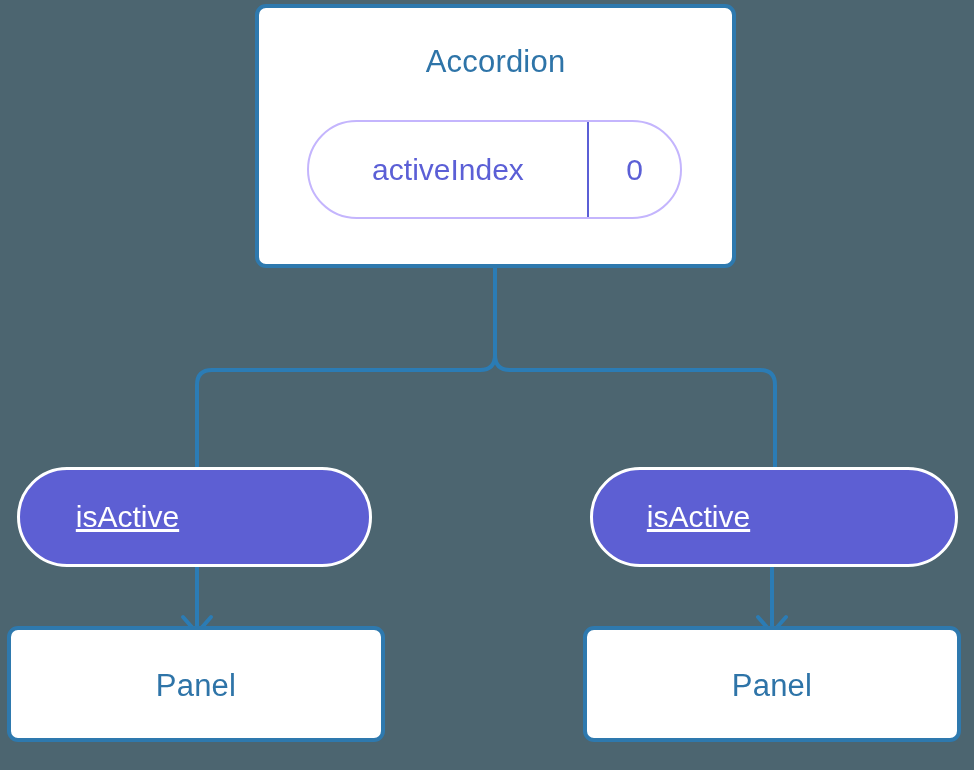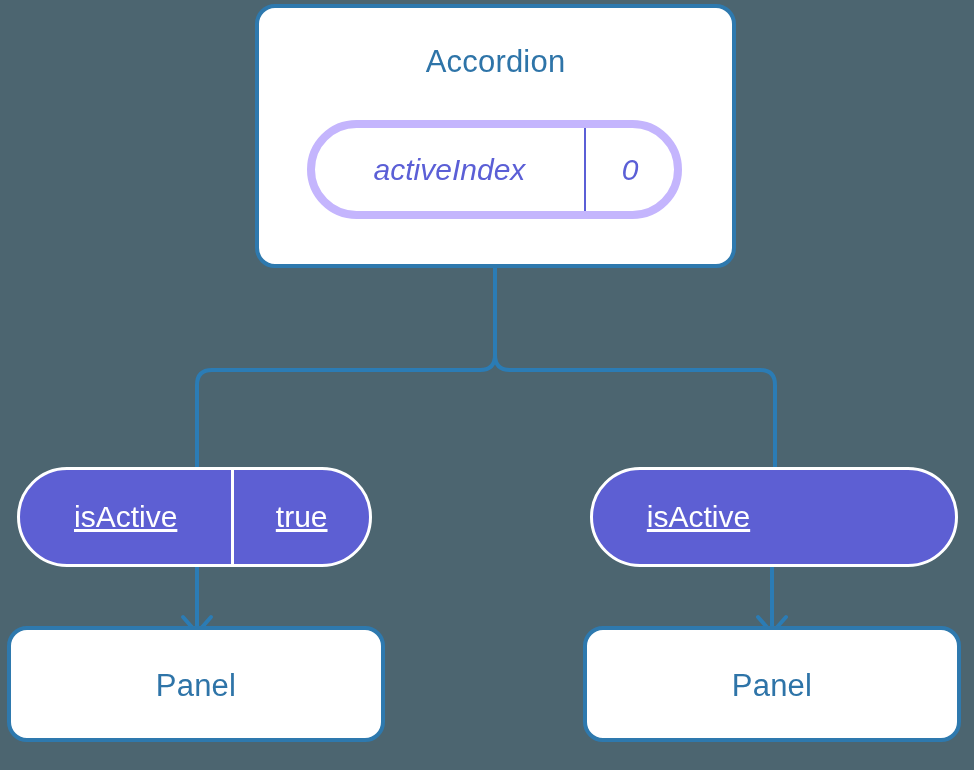--- a/index.html
+++ b/index.html
@@ -30,21 +30,21 @@
     pointer-events: none;
     z-index: 1;
   }
 
   
   .component-box {
     position: absolute;
     box-sizing: border-box;
     background: #ffffff;
     border: 4px solid #2e79ae;
-    border-radius: 20px;
+    border-radius: 11px;
     z-index: 2;
   }
   .component-title {
     color: #2e74a8;
     font-size: 31px;
     font-weight: 400;
     letter-spacing: 0.2px;
     text-align: center;
     white-space: nowrap;
   }
@@ -83,23 +83,22 @@
   .pill-key, .pill-val {
     display: flex;
     align-items: center;
     justify-content: center;
     box-sizing: border-box;
     white-space: nowrap;
   }
 
   
   .pill-outline {
-    border: 8px solid #c4b5fd;
+    border: 2px solid #c4b5fd;
     background: transparent;
-    font-style: italic;
   }
   .pill-outline .pill-key,
   .pill-outline .pill-val {
     color: #5b5fd6;
     font-size: 30px;
   }
   .pill-outline .pill-val {
     border-left: 2px solid #5b5fd6;
   }
 
@@ -173,21 +172,20 @@
     <div class="component-title">Accordion</div>
   </div>
 
   <div id="active-index-pill" class="state-pill pill-outline">
     <span class="pill-key">activeIndex</span>
     <span class="pill-val">0</span>
   </div>
 
   <div id="is-active-left-pill" class="state-pill pill-filled">
     <span class="pill-key">isActive</span>
-    <span class="pill-val">true</span>
   </div>
 
   <div id="panel-left-box" class="component-box panel-box">
     <div class="component-title">Panel</div>
   </div>
 
   <div id="is-active-right-pill" class="state-pill pill-filled">
     <span class="pill-key">isActive</span>
   </div>
 

